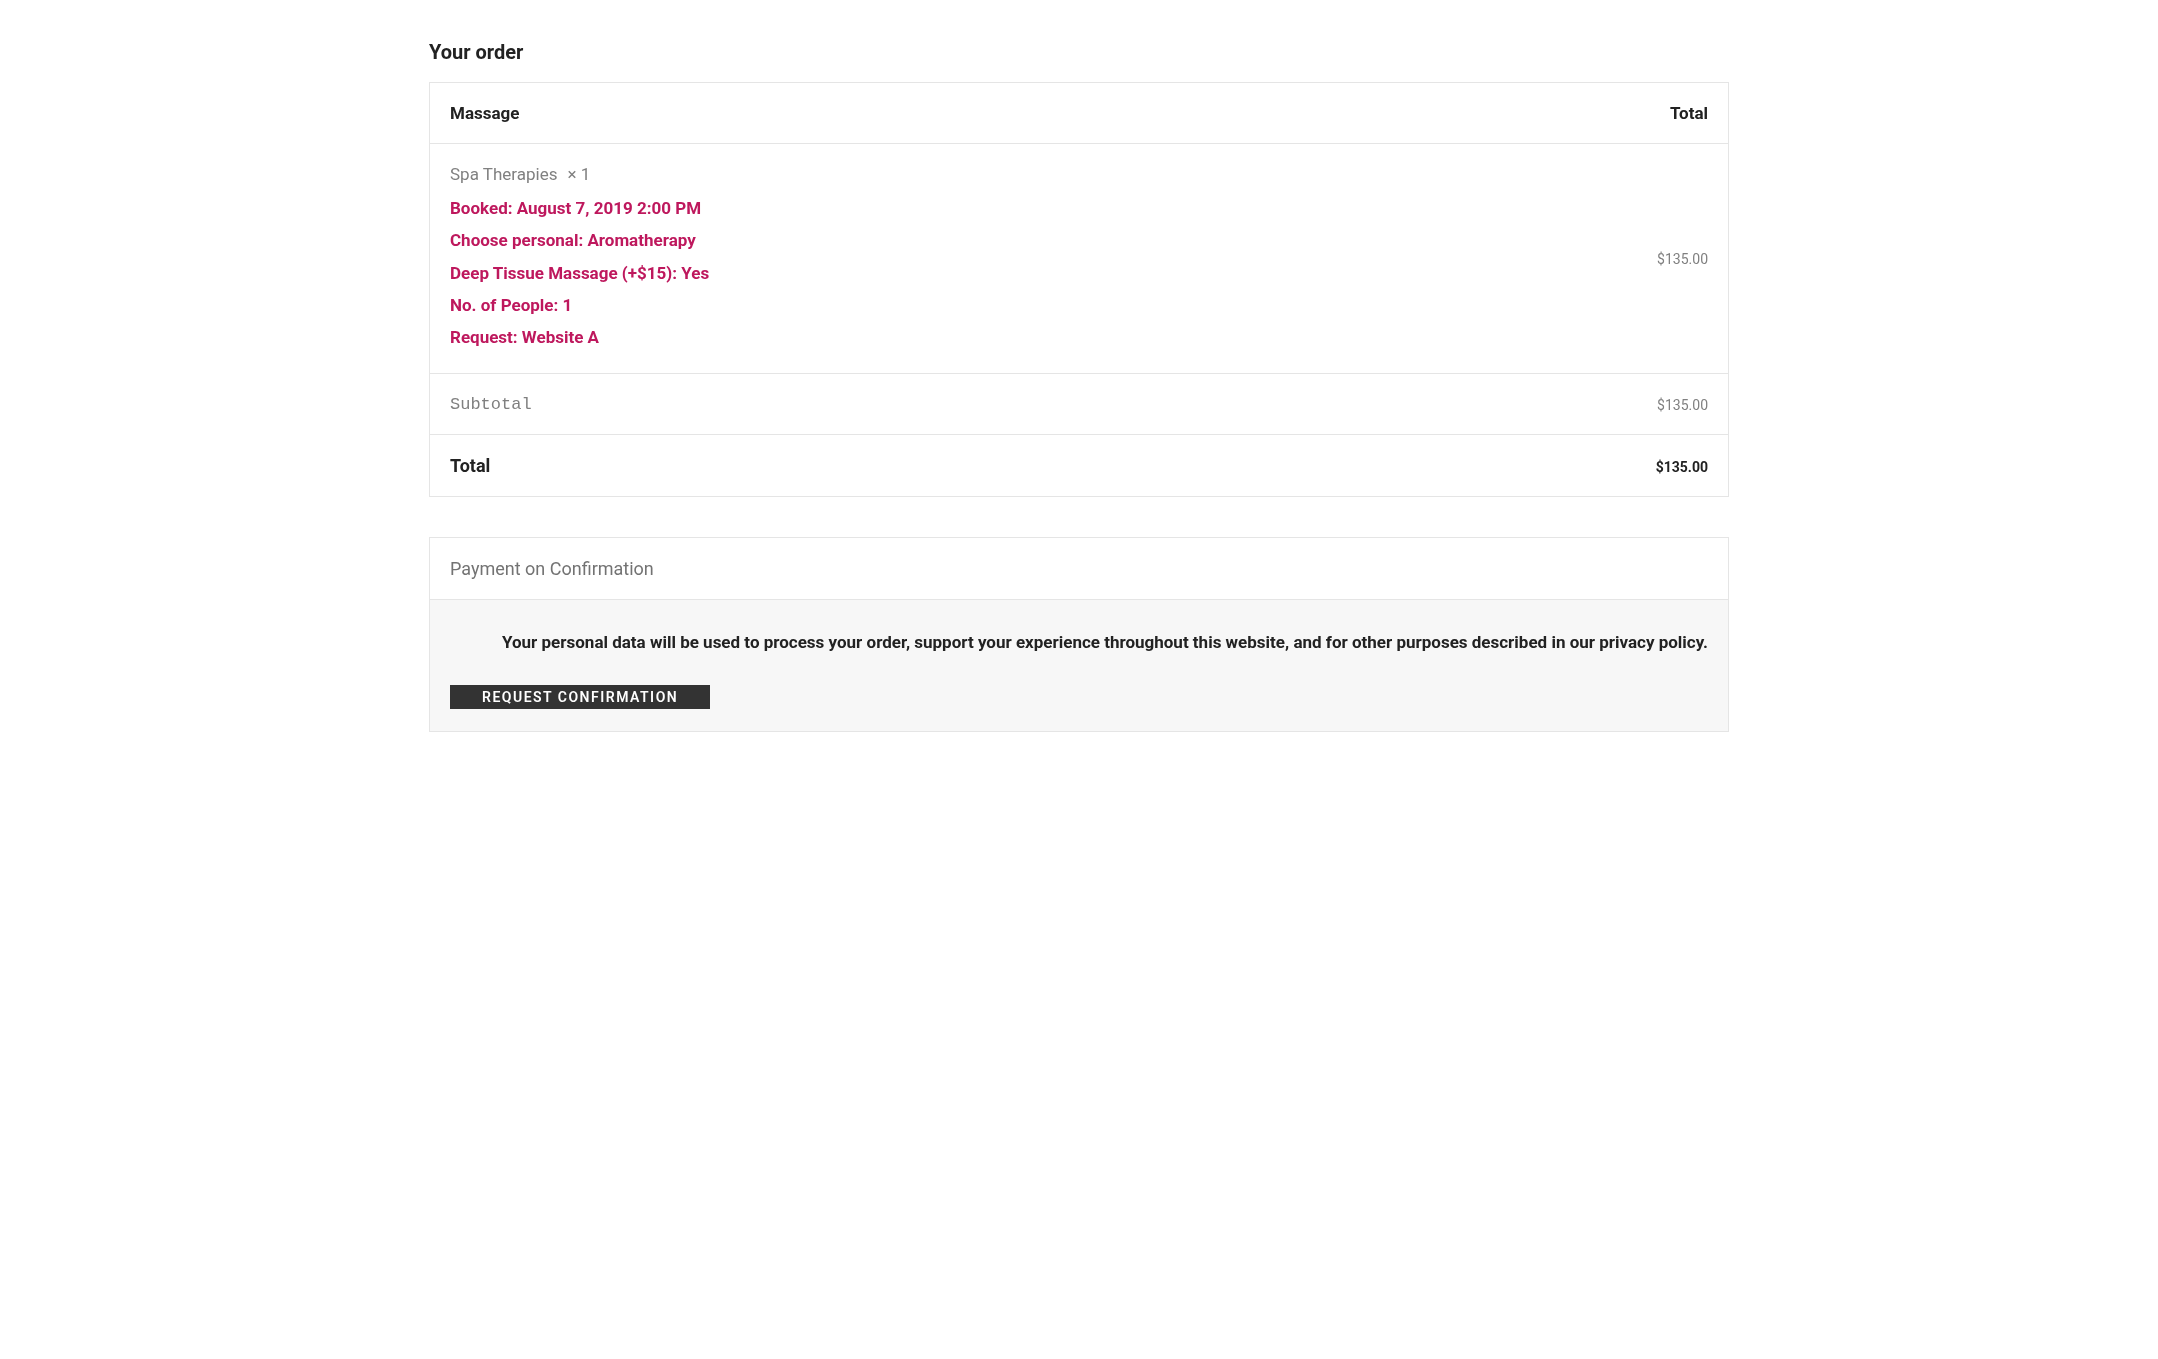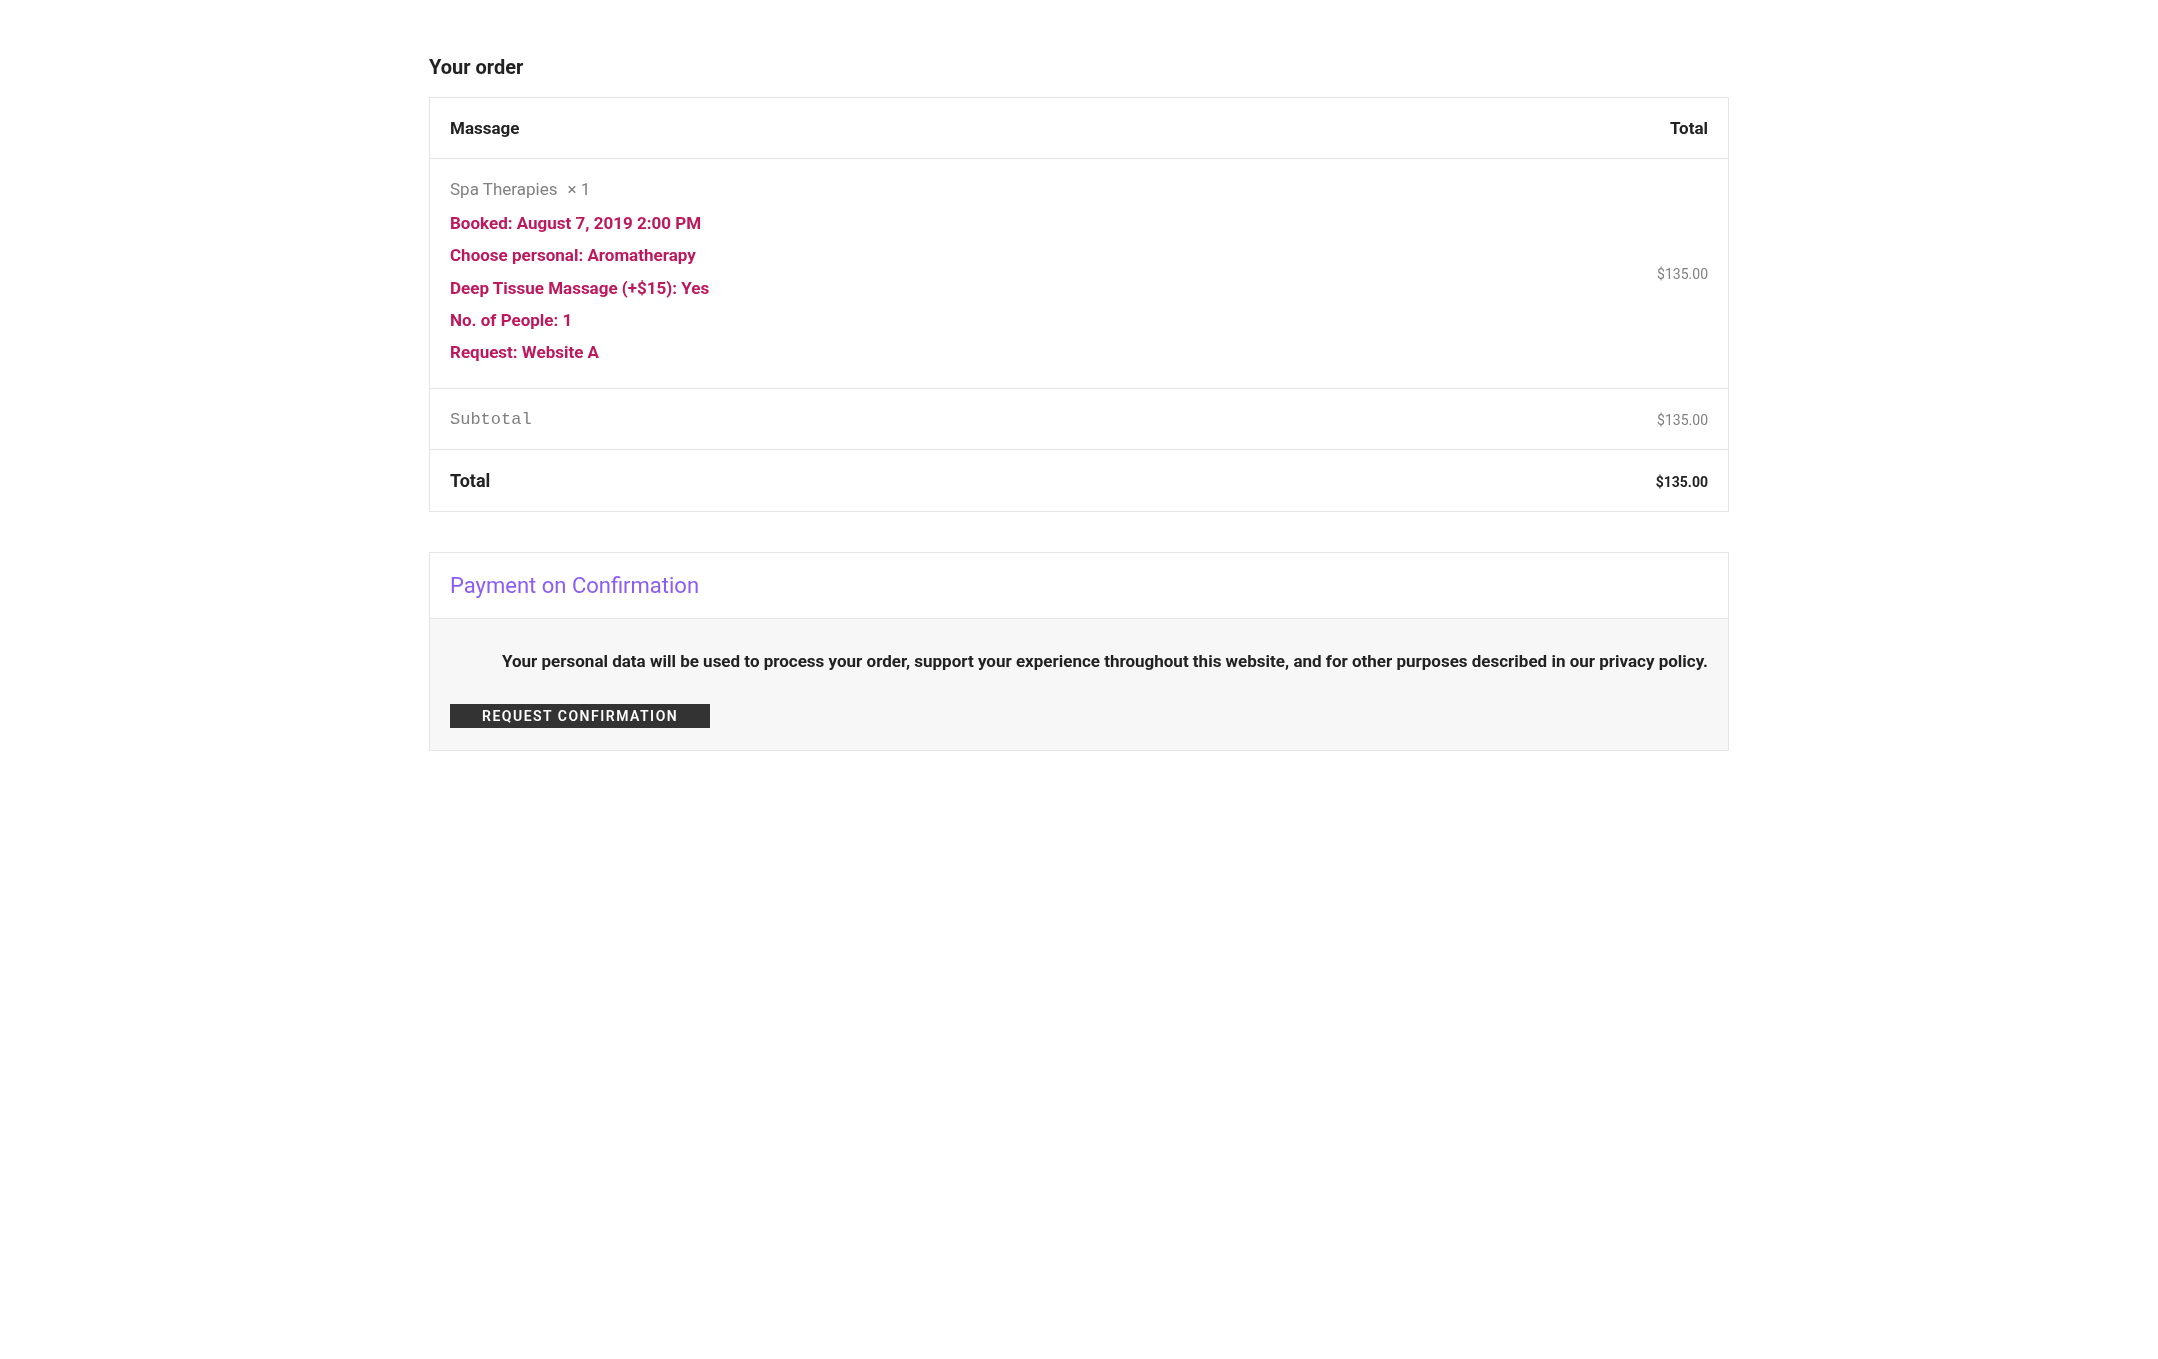--- a/index.html
+++ b/index.html
@@ -8,21 +8,21 @@
       padding: 0;
     }
     body {
       font-family: -apple-system, BlinkMacSystemFont, "Segoe UI", Roboto, "Helvetica Neue", Arial, sans-serif;
       background: #ffffff;
       padding: 40px;
       color: #222;
     }
     .container {
       max-width: 1300px;
-      margin: 15px auto;
+      margin: 0 auto;
     }
     h3.heading {
       font-size: 20px;
       font-weight: 700;
       color: #222;
       margin-bottom: 18px;
     }
     table.order-table {
       width: 100%;
       border-collapse: collapse;
@@ -88,22 +88,22 @@
     }
     .total-row .price {
       color: #222;
       font-weight: 700;
     }
     .payment-box {
       border: 1px solid #e5e5e5;
     }
     .payment-method {
       padding: 20px;
-      color: #8b5cf6;
-      font-size: 22px;
+      color: #737373;
+      font-size: 18px;
       border-bottom: 1px solid #e5e5e5;
     }
     .payment-footer {
       background: #f7f7f7;
       padding: 28px 20px 22px 20px;
     }
     .privacy-text {
       font-size: 17px;
       font-weight: 700;
       color: #222;

